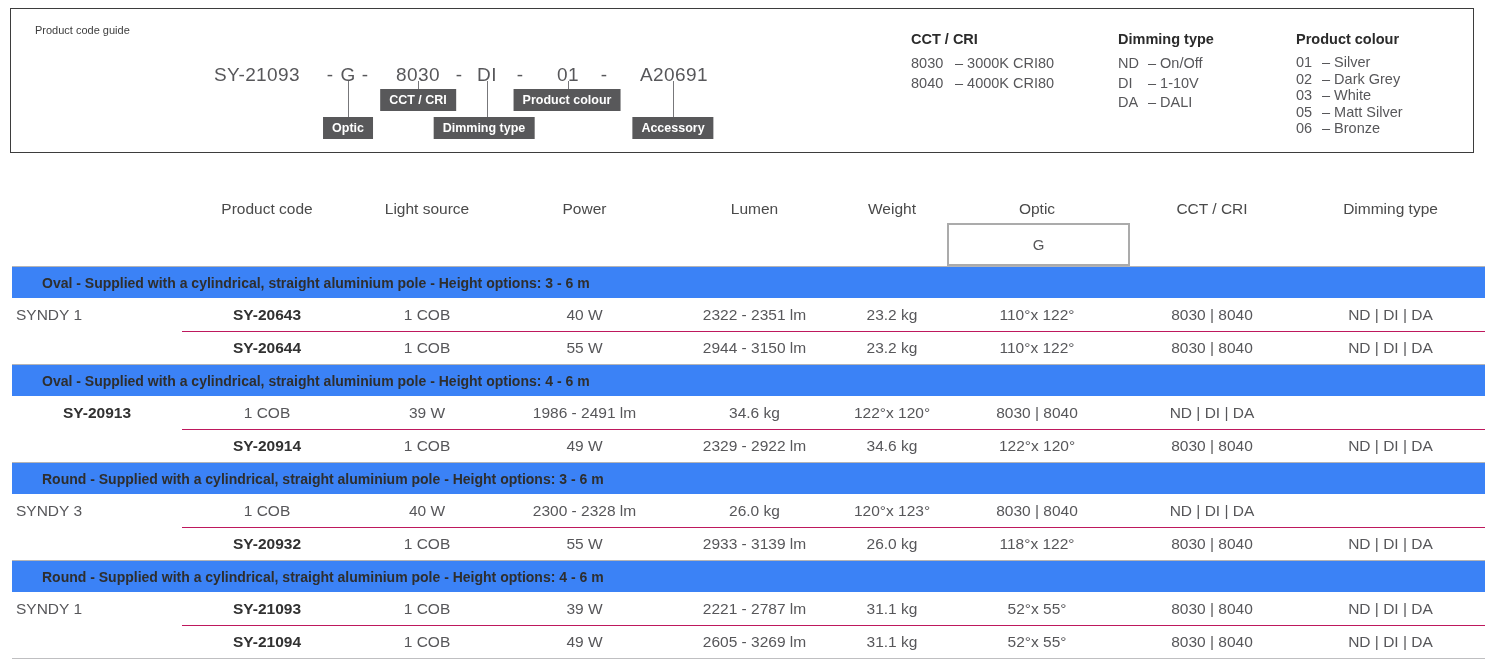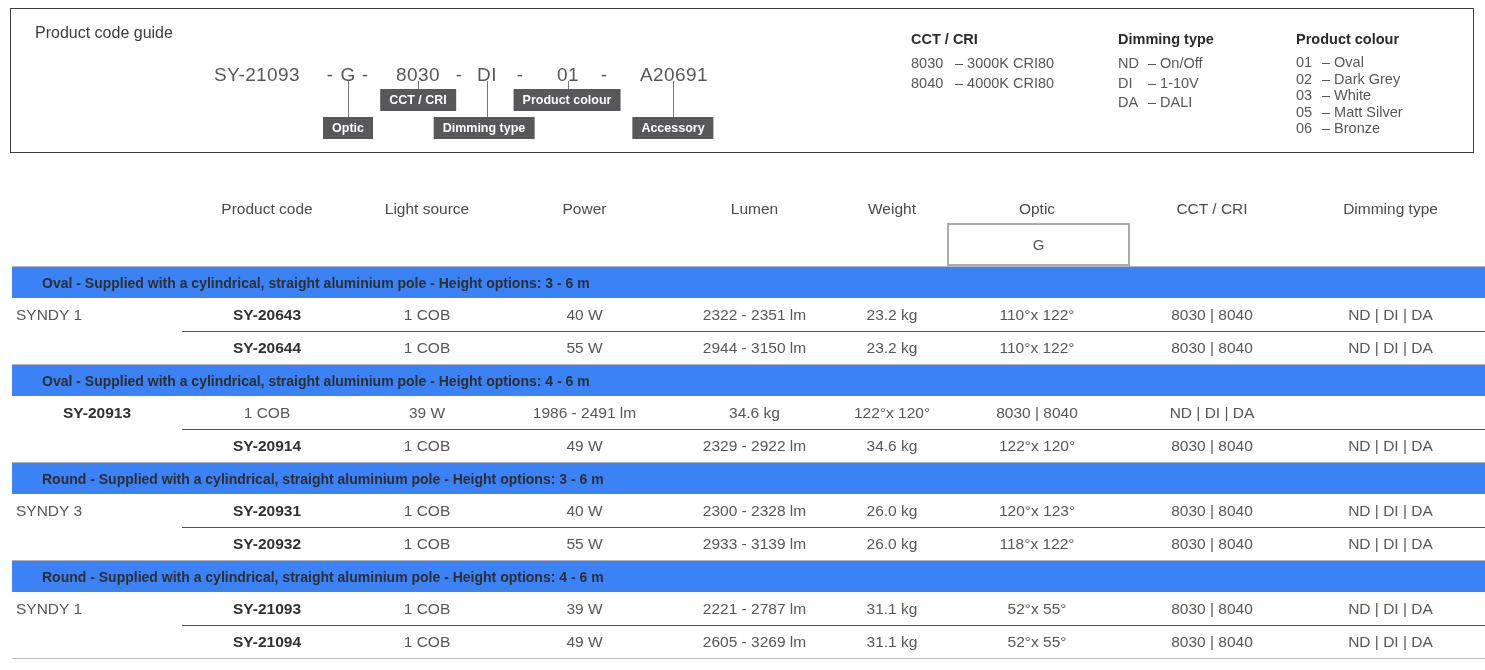--- a/index.html
+++ b/index.html
@@ -4,21 +4,21 @@
 <style>
   html,body{margin:0;padding:0;}
   body{
     width:1485px;height:670px;background:#ffffff;position:relative;
     font-family:"Liberation Sans","DejaVu Sans",sans-serif;color:#57575a;
     overflow:hidden;
   }
   
   .guide-box{position:absolute;left:10px;top:8px;width:1464px;height:145px;
     border:1.5px solid #3d3d3d;background:#fff;box-sizing:border-box;}
-  .guide-title{position:absolute;left:24px;top:15px;font-size:16px;color:#3d3d3d;}
+  .guide-title{position:absolute;left:24px;top:15px;font-size:11px;color:#3d3d3d;}
   .code-part{position:absolute;top:55px;font-size:19px;color:#57575a;letter-spacing:.4px;white-space:nowrap;}
   .ctr{transform:translateX(-50%);}
   .cp-base{left:203px;}
   .cp-d1{left:319px;}
   .cp-optic{left:337px;}
   .cp-d2{left:354px;}
   .cp-cct{left:407px;}
   .cp-d3{left:448px;}
   .cp-dim{left:476px;}
   .cp-d4{left:509px;}
@@ -127,21 +127,21 @@
           <span class="legend-code">DA</span>
           <span>– DALI</span>
         </div>
       </div>
   </div>
   <div class="legend-col col-2">
     <div class="legend-heading">Product colour</div>
     <div class="legend-items">
         <div class="legend-item">
           <span class="legend-code">01</span>
-          <span>– Oval</span>
+          <span>– Silver</span>
         </div>
         <div class="legend-item">
           <span class="legend-code">02</span>
           <span>– Dark Grey</span>
         </div>
         <div class="legend-item">
           <span class="legend-code">03</span>
           <span>– White</span>
         </div>
         <div class="legend-item">
@@ -224,21 +224,20 @@
     <div class="cell">8030 | 8040</div>
     <div class="cell">ND | DI | DA</div>
   </div>
 
   <div class="section-bar">
     <span class="section-label">Round - Supplied with a cylindrical, straight aluminium pole - Height options: 3 - 6 m</span>
   </div>
 
   <div class="row">
     <div class="cell name-cell">SYNDY 3</div>
-    <div class="cell code-cell">SY-20931</div>
     <div class="cell">1 COB</div>
     <div class="cell">40 W</div>
     <div class="cell">2300 - 2328 lm</div>
     <div class="cell">26.0 kg</div>
     <div class="cell">120°x 123°</div>
     <div class="cell">8030 | 8040</div>
     <div class="cell">ND | DI | DA</div>
   </div>
 
   <div class="row sep">

